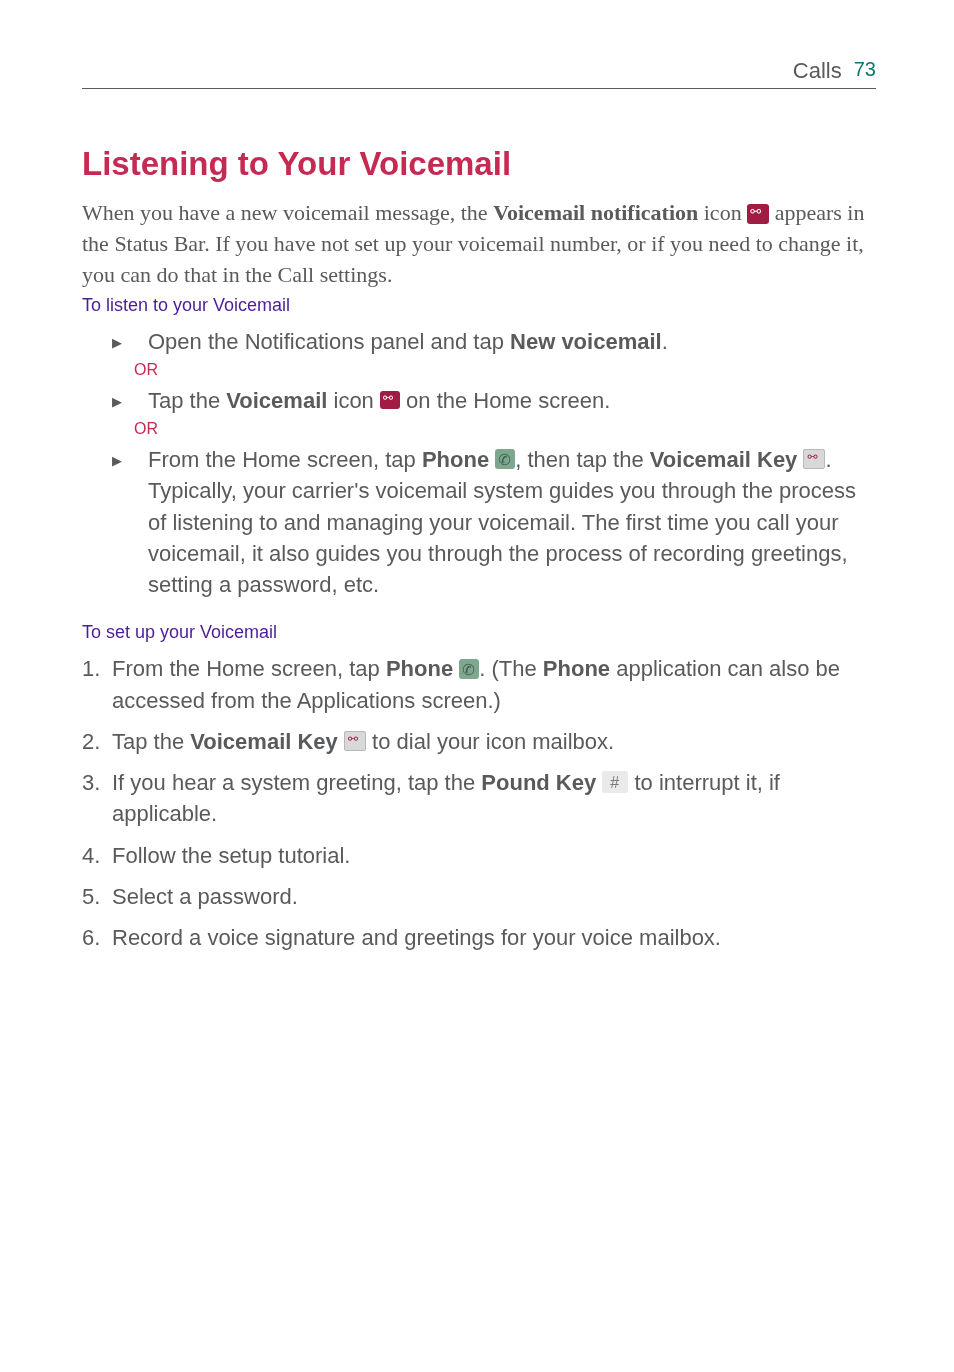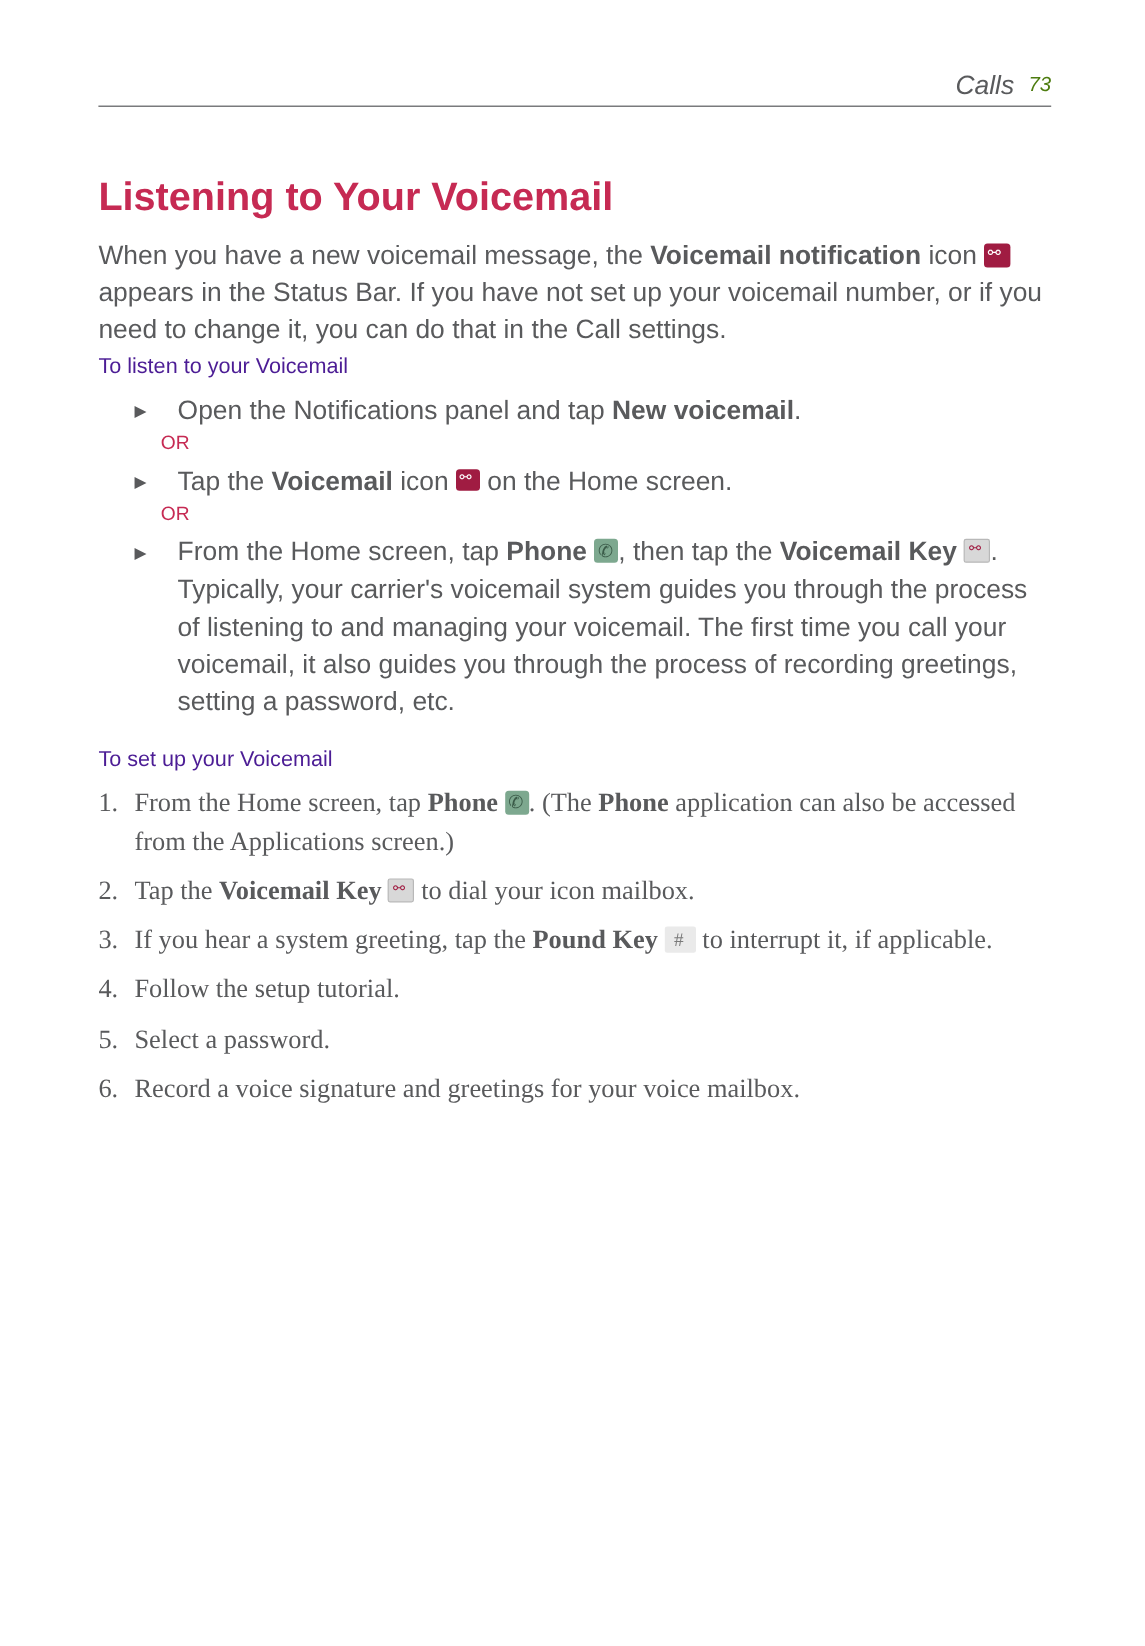--- a/index.html
+++ b/index.html
@@ -14,45 +14,45 @@
     .page {
       padding: 58px 78px 0 82px;
     }
     .header {
       display: flex;
       justify-content: flex-end;
       align-items: baseline;
       border-bottom: 1.5px solid #595a5c;
       padding-bottom: 4px;
       margin-bottom: 56px;
-      font-style: italic;
     }
     .header-section {
       color: #595a5c;
       font-size: 22px;
       margin-right: 12px;
     }
     .header-page {
-      color: #4d7c0f;
-      font-size: 17px;
+      color: #0f766e;
+      font-size: 20px;
       font-weight: normal;
       position: relative;
       top: -2px;
     }
     h1 {
       color: #c62a53;
       font-size: 33px;
       font-weight: bold;
       margin-bottom: 14px;
       margin-top: 32px;
     }
     .body-text {
       font-size: 22px;
       line-height: 1.42;
       color: #595a5c;
+      font-family: Liberation Serif, serif;
     }
     .bold { color: #595a5c; font-weight: bold; }
     h2 {
       color: #4c1d95;
       font-size: 18px;
       font-weight: normal;
       margin-bottom: 10px;
       margin-top: 4px;
     }
     .bullet-block { margin-bottom: 22px; }
@@ -77,21 +77,20 @@
       color: #c62a53;
       font-size: 16px;
       margin-left: 52px;
       margin-top: 4px;
       margin-bottom: 6px;
     }
     ol {
       list-style: none;
       counter-reset: step;
       margin-top: 4px;
-      font-family: Liberation Serif, serif;
     }
     ol li {
       counter-increment: step;
       font-size: 22px;
       line-height: 1.42;
       color: #595a5c;
       margin-bottom: 10px;
       padding-left: 30px;
       position: relative;
     }

